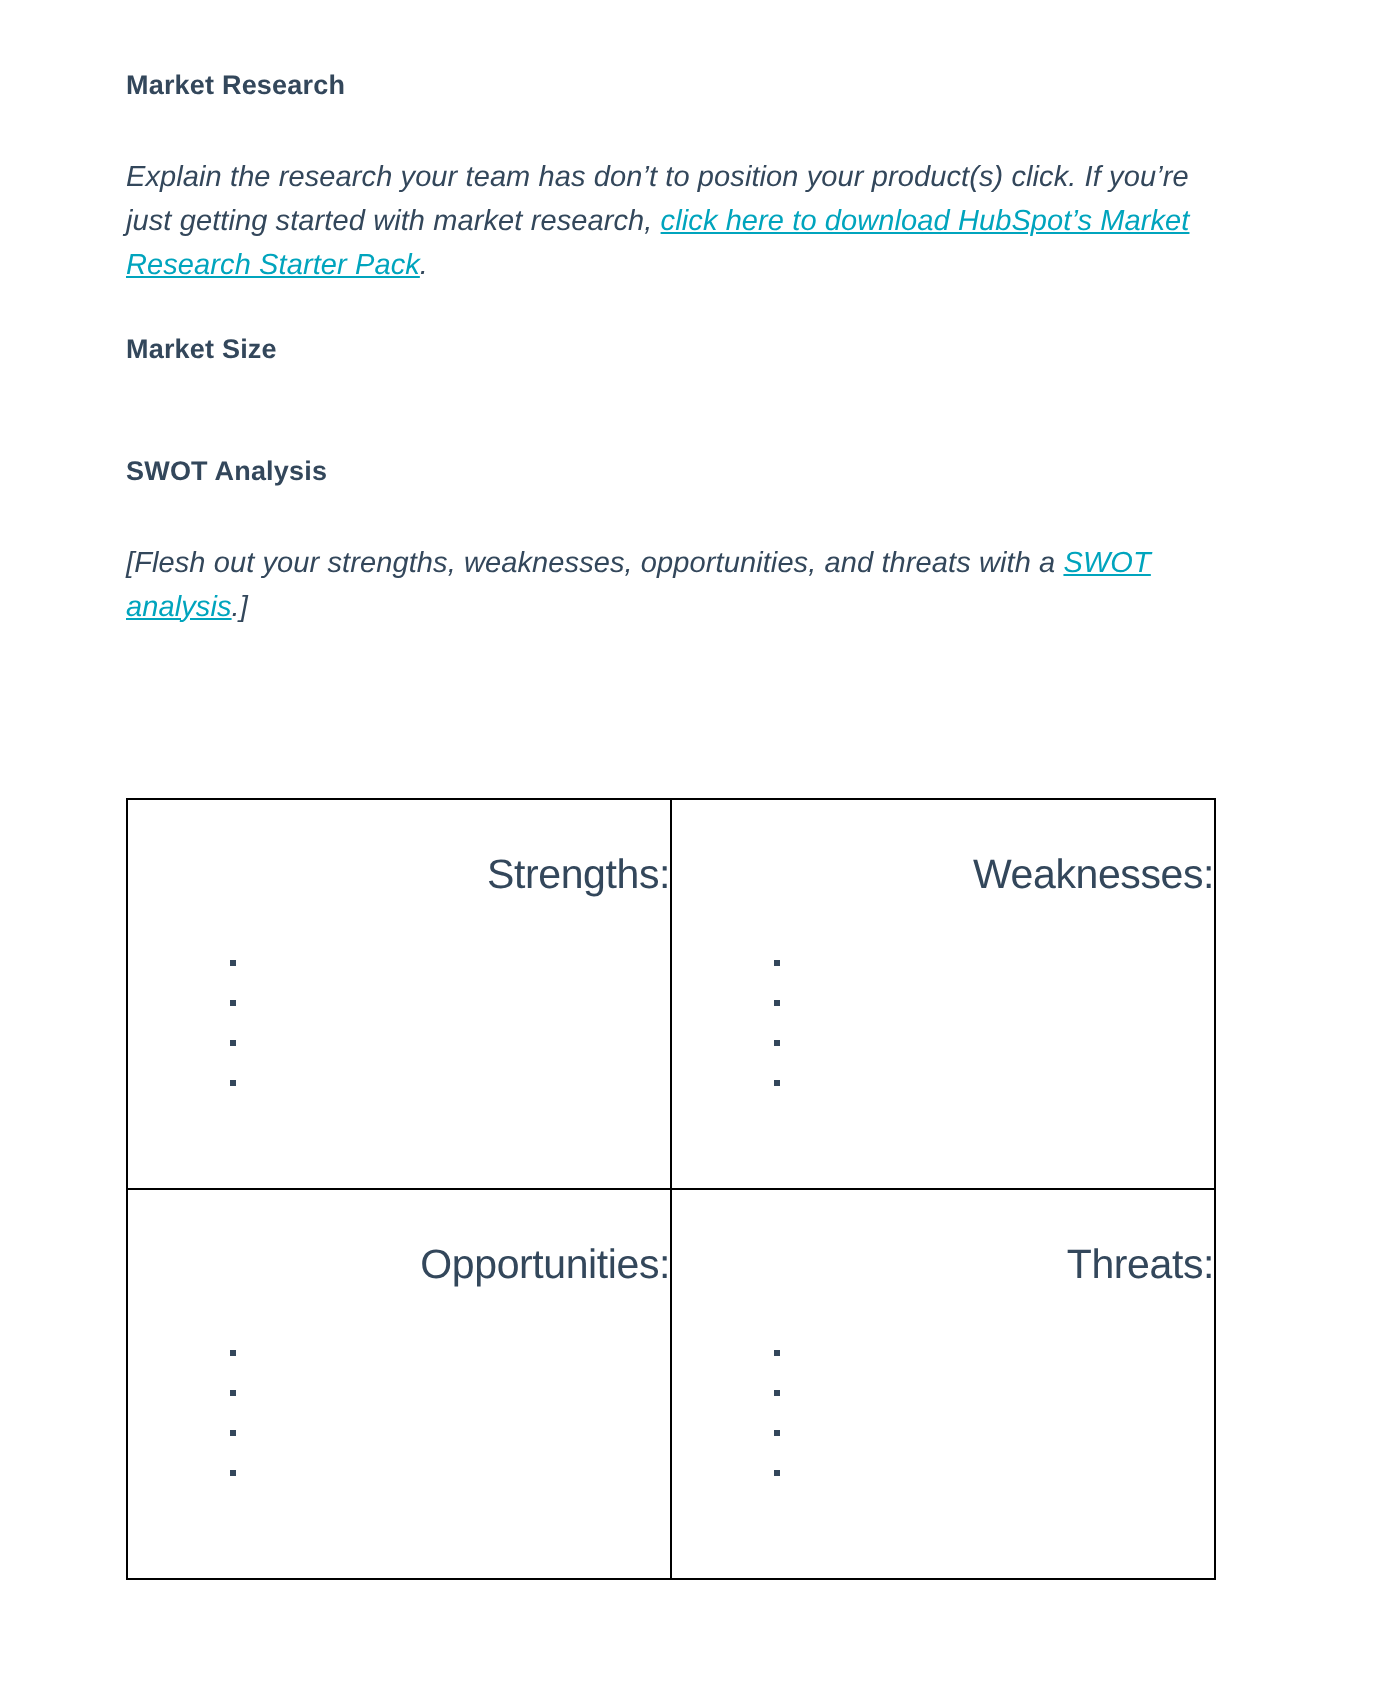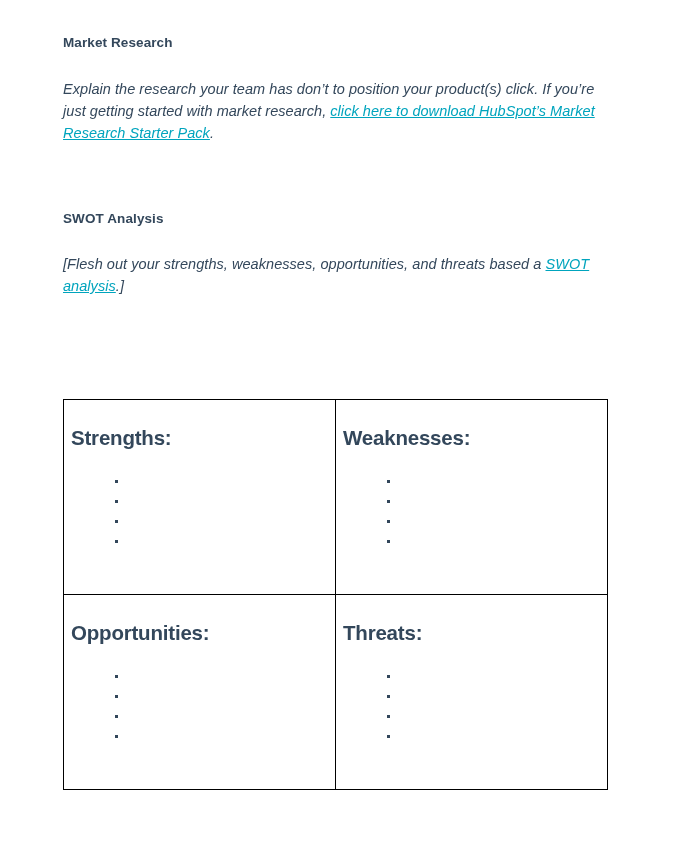--- a/index.html
+++ b/index.html
@@ -80,25 +80,26 @@
     width: 50%;
     height: 194px;
   }
   .quad-inner {
     padding: 26px 0 0 7px;
     height: 100%;
     box-sizing: border-box;
   }
   .quad-title {
     font-size: 20.5px;
-    font-weight: bold;
+    font-weight: normal;
     color: #33475b;
     line-height: 1.15;
     margin: 0;
     letter-spacing: -0.2px;
+    text-align: right;
   }
   ul.quad-list {
     list-style: none;
     margin: 22px 0 0 0;
     padding: 0 0 0 44px;
   }
   ul.quad-list li {
     position: relative;
     height: 20px;
     line-height: 20px;
@@ -123,31 +124,32 @@
   <div class="content">
 
     <h2 class="section-heading">Market Research</h2>
 
     <div class="gap-26"></div>
 
     <p class="body-text"><span>Explain the research your team has don’t to position your product(s) click. If you’re just getting started with market research, </span><a class="doc-link">click here to download HubSpot’s Market Research Starter Pack</a><span>.</span></p>
 
     <div class="gap-22"></div>
 
+    <h2 class="section-heading">Market Size</h2>
 
     <div class="gap-26"></div>
 
 
     <div class="gap-18"></div>
 
     <h2 class="section-heading">SWOT Analysis</h2>
 
     <div class="gap-26"></div>
 
-    <p class="body-text"><span>[Flesh out your strengths, weaknesses, opportunities, and threats based a </span><a class="doc-link">SWOT analysis</a><span>.]</span></p>
+    <p class="body-text"><span>[Flesh out your strengths, weaknesses, opportunities, and threats with a </span><a class="doc-link">SWOT analysis</a><span>.]</span></p>
 
   </div>
 
   <table class="swot-table">
     <tbody>
       <tr>
         <td>
           <div class="quad-inner">
             <div class="quad-title">Strengths:</div>
             <ul class="quad-list">

